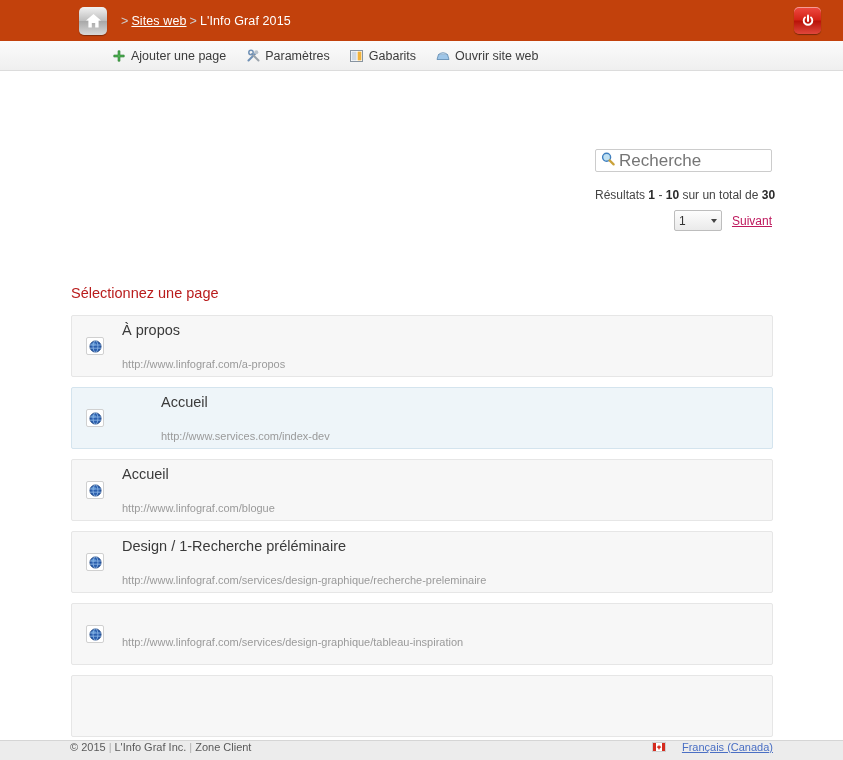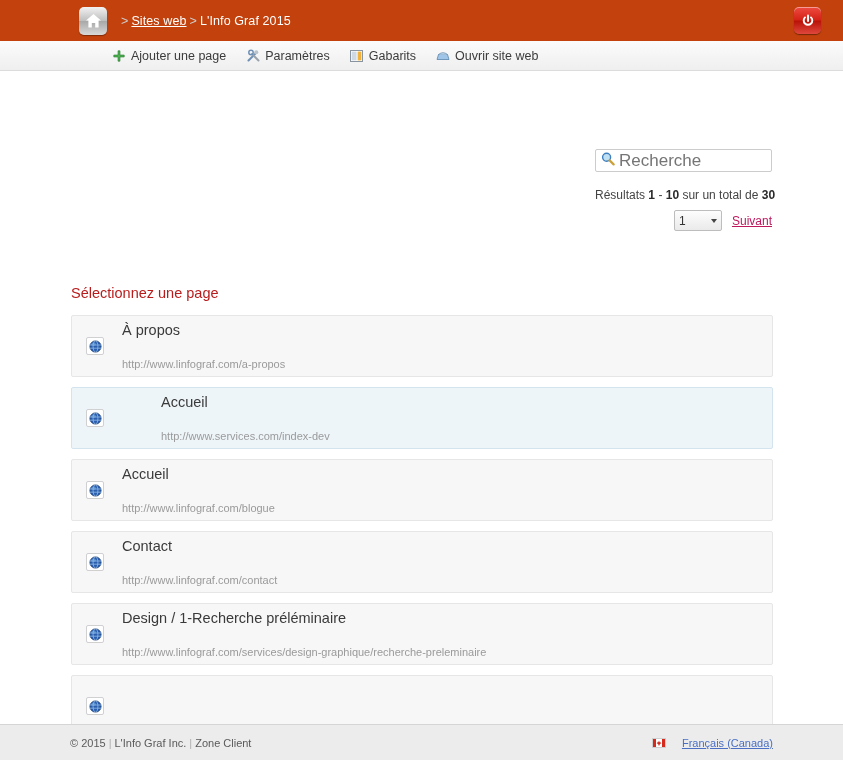--- a/index.html
+++ b/index.html
@@ -204,25 +204,25 @@
     color: #9a9a9a;
     line-height: 13px;
     margin-top: 16px;
   }
 
   
   #footer {
     position: absolute;
     left: 0; bottom: 0;
     width: 843px;
-    height: 36px;
+    height: 20px;
     background: #ececec;
     border-top: 1px solid #d5d5d5;
     display: flex;
-    align-items: center;
+    align-items: flex-start;
     font-size: 11px;
     color: #5a5a5a;
   }
   #footer-left { margin-left: 70px; white-space: nowrap; }
   #footer-left .bar { color: #b0b0b0; margin: 0 3px; }
   #footer-right {
     margin-left: auto;
     margin-right: 70px;
     display: flex;
     align-items: center;
@@ -386,50 +386,36 @@
         <span class="globe-wrap">
           <svg width="13" height="13" viewBox="0 0 13 13">
             <circle cx="6.5" cy="6.5" r="5.6" fill="#2b5fae"></circle>
             <circle cx="6.5" cy="6.5" r="5.6" fill="none" stroke="#1b3f7a" stroke-width="0.8"></circle>
             <ellipse cx="6.5" cy="6.5" rx="2.4" ry="5.6" fill="none" stroke="#9ec6ef" stroke-width="0.7"></ellipse>
             <path d="M1 5 H12 M1 8.2 H12" stroke="#9ec6ef" stroke-width="0.7" fill="none"></path>
             <ellipse cx="4.6" cy="4.2" rx="2.4" ry="1.8" fill="#7fb4e8" opacity=".55"></ellipse>
           </svg>
         </span>
         <span class="row-text">
-          <span class="row-title">Contact</span>
-          <span class="row-url">http://www.linfograf.com/contact</span>
+          <span class="row-title">Design / 1-Recherche préléminaire</span>
+          <span class="row-url">http://www.linfograf.com/services/design-graphique/recherche-preleminaire</span>
         </span>
       </div>
       <div class="page-row">
         <span class="globe-wrap">
           <svg width="13" height="13" viewBox="0 0 13 13">
             <circle cx="6.5" cy="6.5" r="5.6" fill="#2b5fae"></circle>
             <circle cx="6.5" cy="6.5" r="5.6" fill="none" stroke="#1b3f7a" stroke-width="0.8"></circle>
             <ellipse cx="6.5" cy="6.5" rx="2.4" ry="5.6" fill="none" stroke="#9ec6ef" stroke-width="0.7"></ellipse>
             <path d="M1 5 H12 M1 8.2 H12" stroke="#9ec6ef" stroke-width="0.7" fill="none"></path>
             <ellipse cx="4.6" cy="4.2" rx="2.4" ry="1.8" fill="#7fb4e8" opacity=".55"></ellipse>
           </svg>
         </span>
         <span class="row-text">
-          <span class="row-title">Design / 1-Recherche préléminaire</span>
-          <span class="row-url">http://www.linfograf.com/services/design-graphique/recherche-preleminaire</span>
-        </span>
-      </div>
-      <div class="page-row">
-        <span class="globe-wrap">
-          <svg width="13" height="13" viewBox="0 0 13 13">
-            <circle cx="6.5" cy="6.5" r="5.6" fill="#2b5fae"></circle>
-            <circle cx="6.5" cy="6.5" r="5.6" fill="none" stroke="#1b3f7a" stroke-width="0.8"></circle>
-            <ellipse cx="6.5" cy="6.5" rx="2.4" ry="5.6" fill="none" stroke="#9ec6ef" stroke-width="0.7"></ellipse>
-            <path d="M1 5 H12 M1 8.2 H12" stroke="#9ec6ef" stroke-width="0.7" fill="none"></path>
-            <ellipse cx="4.6" cy="4.2" rx="2.4" ry="1.8" fill="#7fb4e8" opacity=".55"></ellipse>
-          </svg>
-        </span>
-        <span class="row-text">
+          <span class="row-url">http://www.linfograf.com/services/design-graphique/tableau-inspiration</span>
         </span>
       </div>
       <div class="page-row"></div>
     </div>
 
 </div>
 
 <div id="footer">
   <div id="footer-left">
     <span>© 2015</span><span class="bar">|</span><span>L'Info Graf Inc.</span><span class="bar">|</span><span>Zone Client</span>

